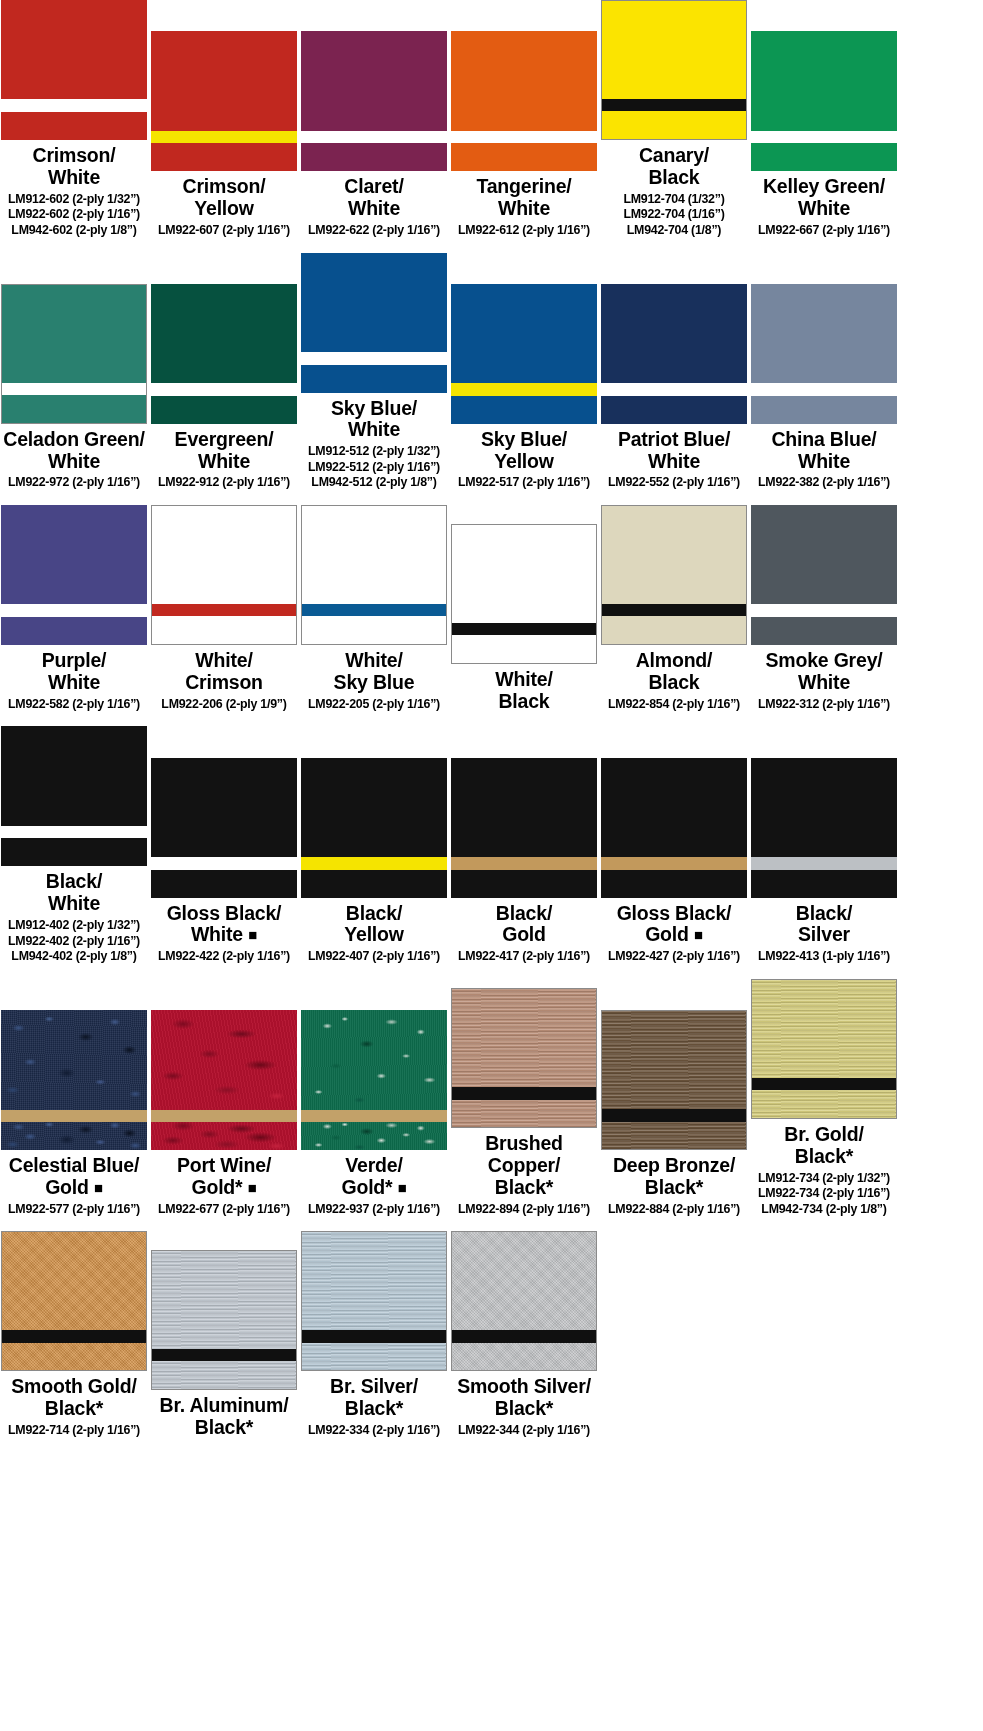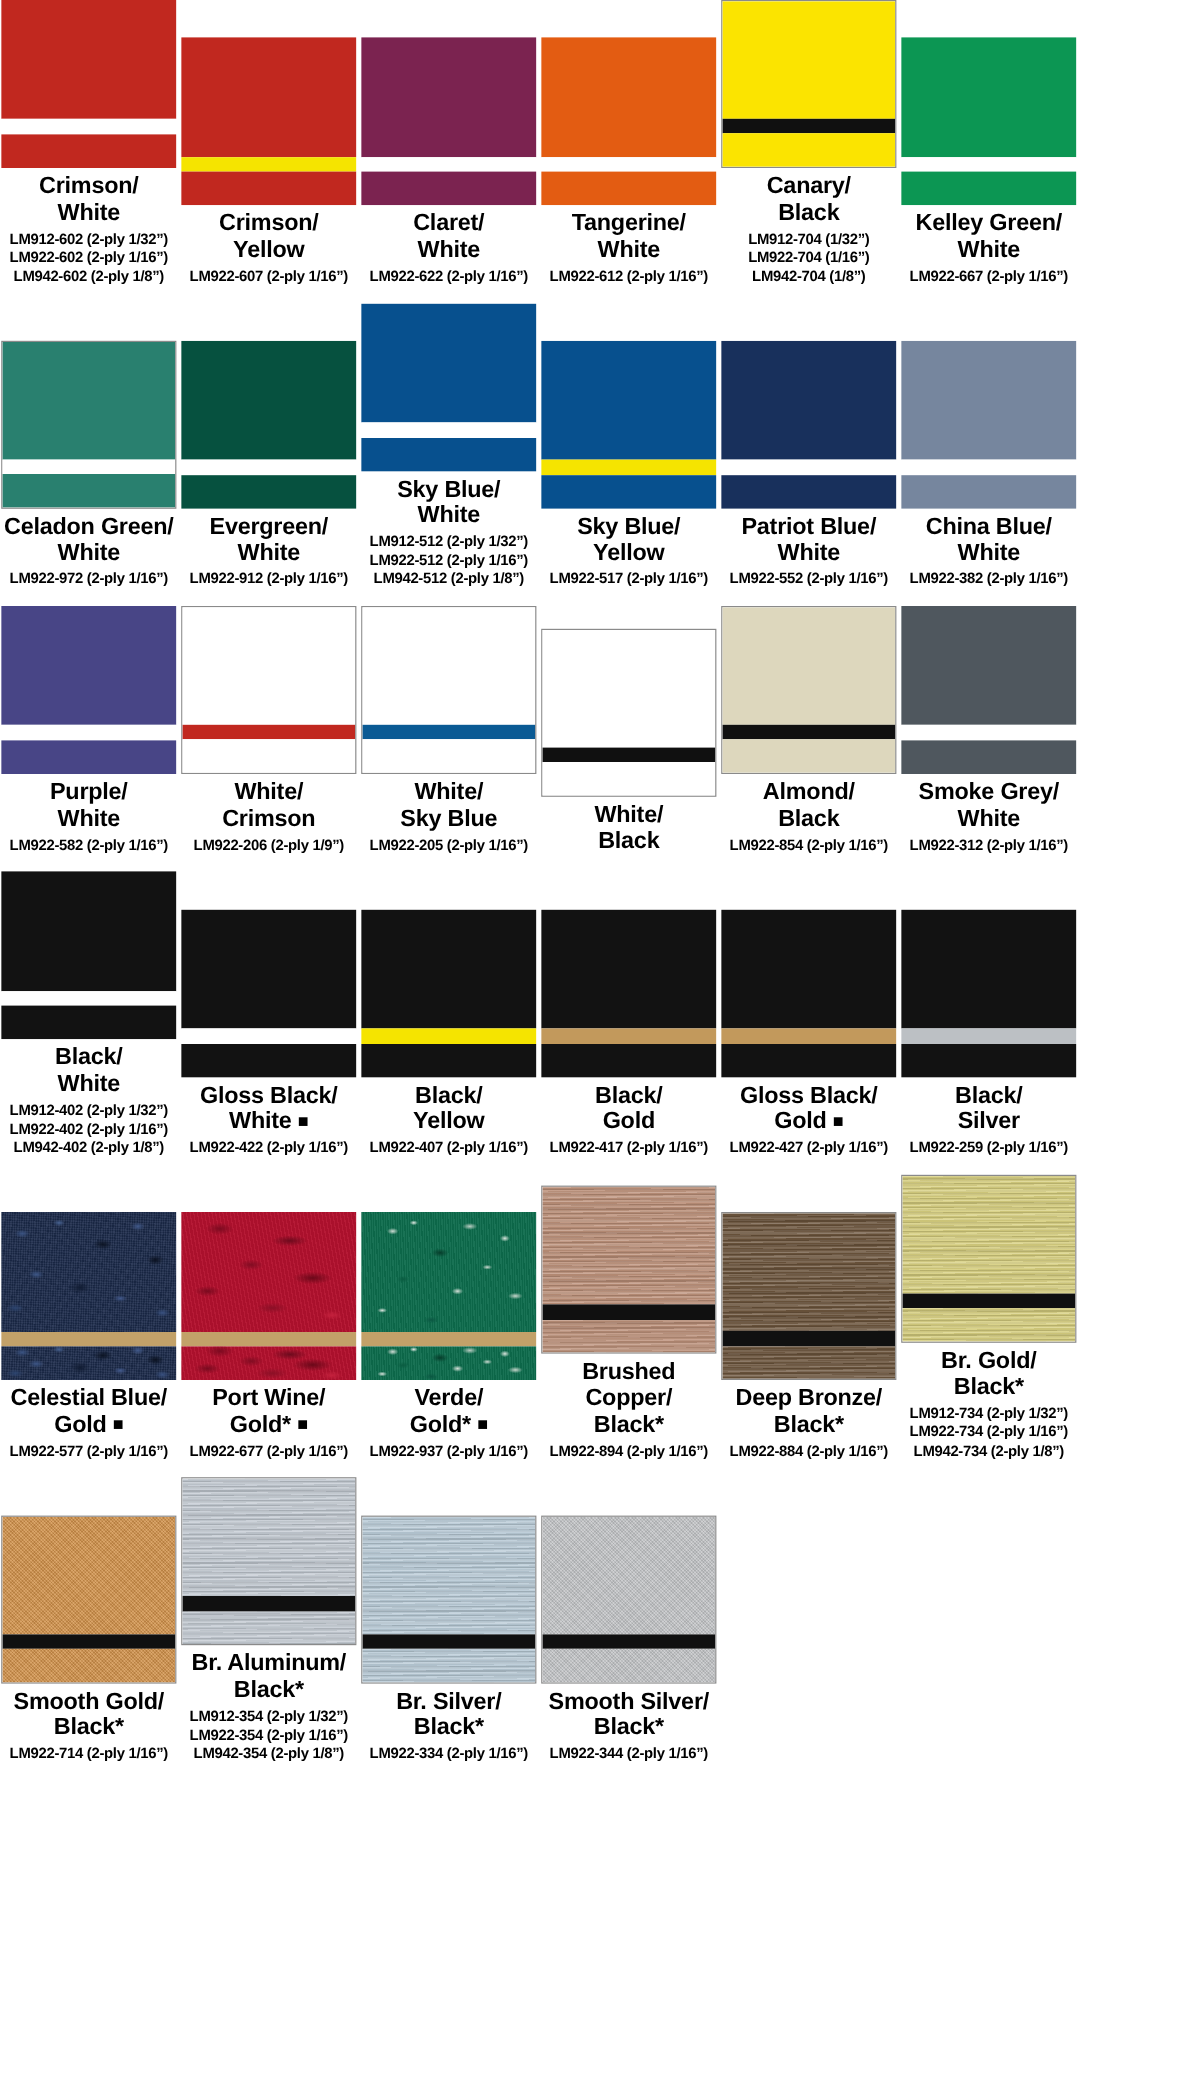--- a/index.html
+++ b/index.html
@@ -388,21 +388,21 @@
         <div class="codes">LM922-427 (2-ply 1/16”)</div>
       </div>
       <div class="cell">
         <div class="swatch">
           <div class="face face-top" style="top: 0px; height: 71%; background-color: rgb(18, 18, 18);"></div>
           <div class="stripe" style="top: 71%; height: 9%; background-color: rgb(188, 192, 196);"></div>
           <div class="face face-bot" style="top: 80%; bottom: 0px; background-color: rgb(18, 18, 18);"></div>
         </div>
         <div class="name">Black/
 Silver</div>
-        <div class="codes">LM922-259 (2-ply 1/16”)</div>
+        <div class="codes">LM922-413 (1-ply 1/16”)</div>
       </div>
     </div>
     <div class="rowspace" style="height: 14px;"></div>
     <div class="grid-row">
       <div class="cell">
         <div class="swatch">
           <div class="face face-top tex-celestial" style="top: 0px; height: 71%; background-color: rgb(27, 42, 74);"></div>
           <div class="stripe" style="top: 71%; height: 9%; background-color: rgb(194, 161, 105);"></div>
           <div class="face face-bot tex-celestial" style="top: 80%; bottom: 0px; background-color: rgb(27, 42, 74);"></div>
         </div>
@@ -476,23 +476,20 @@
         <div class="codes">LM922-714 (2-ply 1/16”)</div>
       </div>
       <div class="cell">
         <div class="swatch bordered">
           <div class="face face-top grain" style="top: 0px; height: 71%; background-color: rgb(195, 202, 210);"></div>
           <div class="stripe" style="top: 71%; height: 9%; background-color: rgb(16, 16, 16);"></div>
           <div class="face face-bot grain" style="top: 80%; bottom: 0px; background-color: rgb(195, 202, 210);"></div>
         </div>
         <div class="name">Br. Aluminum/
 Black*</div>
-        <div class="codes">LM912-354 (2-ply 1/32”)
-LM922-354 (2-ply 1/16”)
-LM942-354 (2-ply 1/8”)</div>
       </div>
       <div class="cell">
         <div class="swatch bordered">
           <div class="face face-top grain" style="top: 0px; height: 71%; background-color: rgb(184, 202, 214);"></div>
           <div class="stripe" style="top: 71%; height: 9%; background-color: rgb(16, 16, 16);"></div>
           <div class="face face-bot grain" style="top: 80%; bottom: 0px; background-color: rgb(184, 202, 214);"></div>
         </div>
         <div class="name">Br. Silver/
 Black*</div>
         <div class="codes">LM922-334 (2-ply 1/16”)</div>

